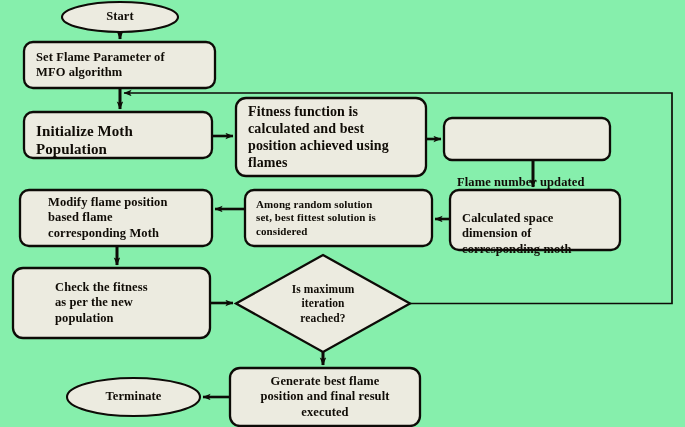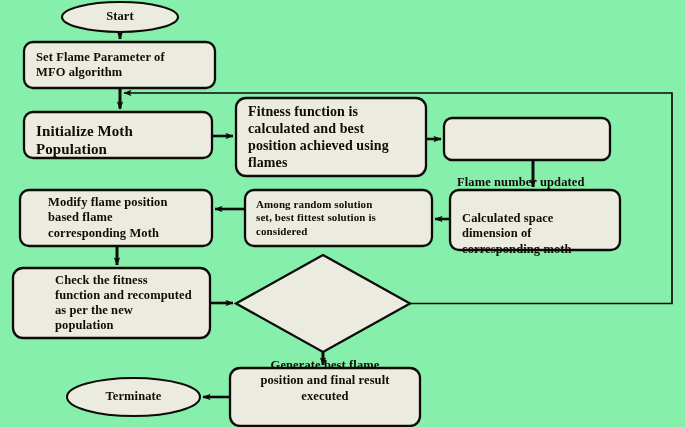--- a/index.html
+++ b/index.html
@@ -136,27 +136,31 @@
   </div>
 
   <div class="node-text left" style="left:20px; top:190px; width:192px; height:56px; padding-left:28px; font-size:12.5px;">
     <span>Modify flame position</span>
     <span>based flame</span>
     <span>corresponding Moth</span>
   </div>
 
   <div class="node-text left" style="left:27px; top:268px; width:197px; height:70px; padding-left:28px; font-size:12.5px;">
     <span>Check the fitness</span>
-    <span>function and recomputed</span>
     <span>as per the new</span>
     <span>population</span>
   </div>
 
+  <div class="node-text center" style="left:256px; top:275px; width:134px; height:57px; font-size:11.5px;">
+    <span>Is maximum</span>
+    <span>iteration</span>
+    <span>reached?</span>
+  </div>
 
-  <div class="node-text center" style="left:230px; top:352px; width:190px; height:58px; font-size:12.5px;">
+  <div class="node-text center" style="left:230px; top:368px; width:190px; height:58px; font-size:12.5px;">
     <span>Generate best flame</span>
     <span>position and final result</span>
     <span>executed</span>
   </div>
 
   <div class="node-text center" style="left:67px; top:378px; width:133px; height:38px; font-size:12.5px;">
     <span>Terminate</span>
   </div>
 
 </div>

